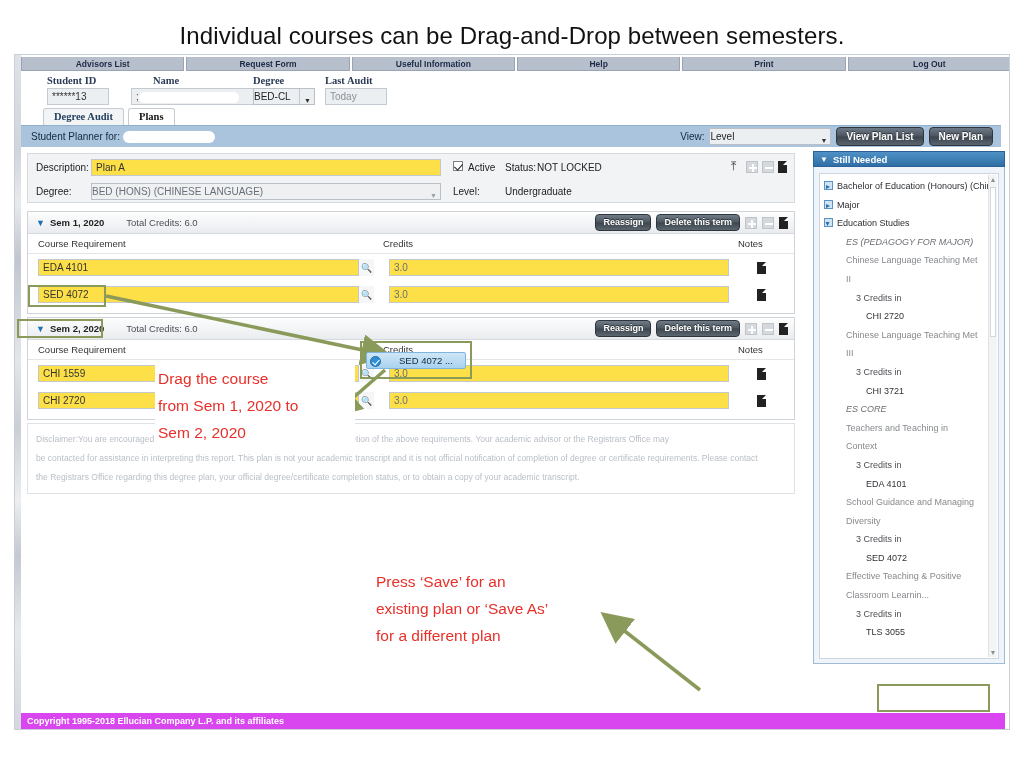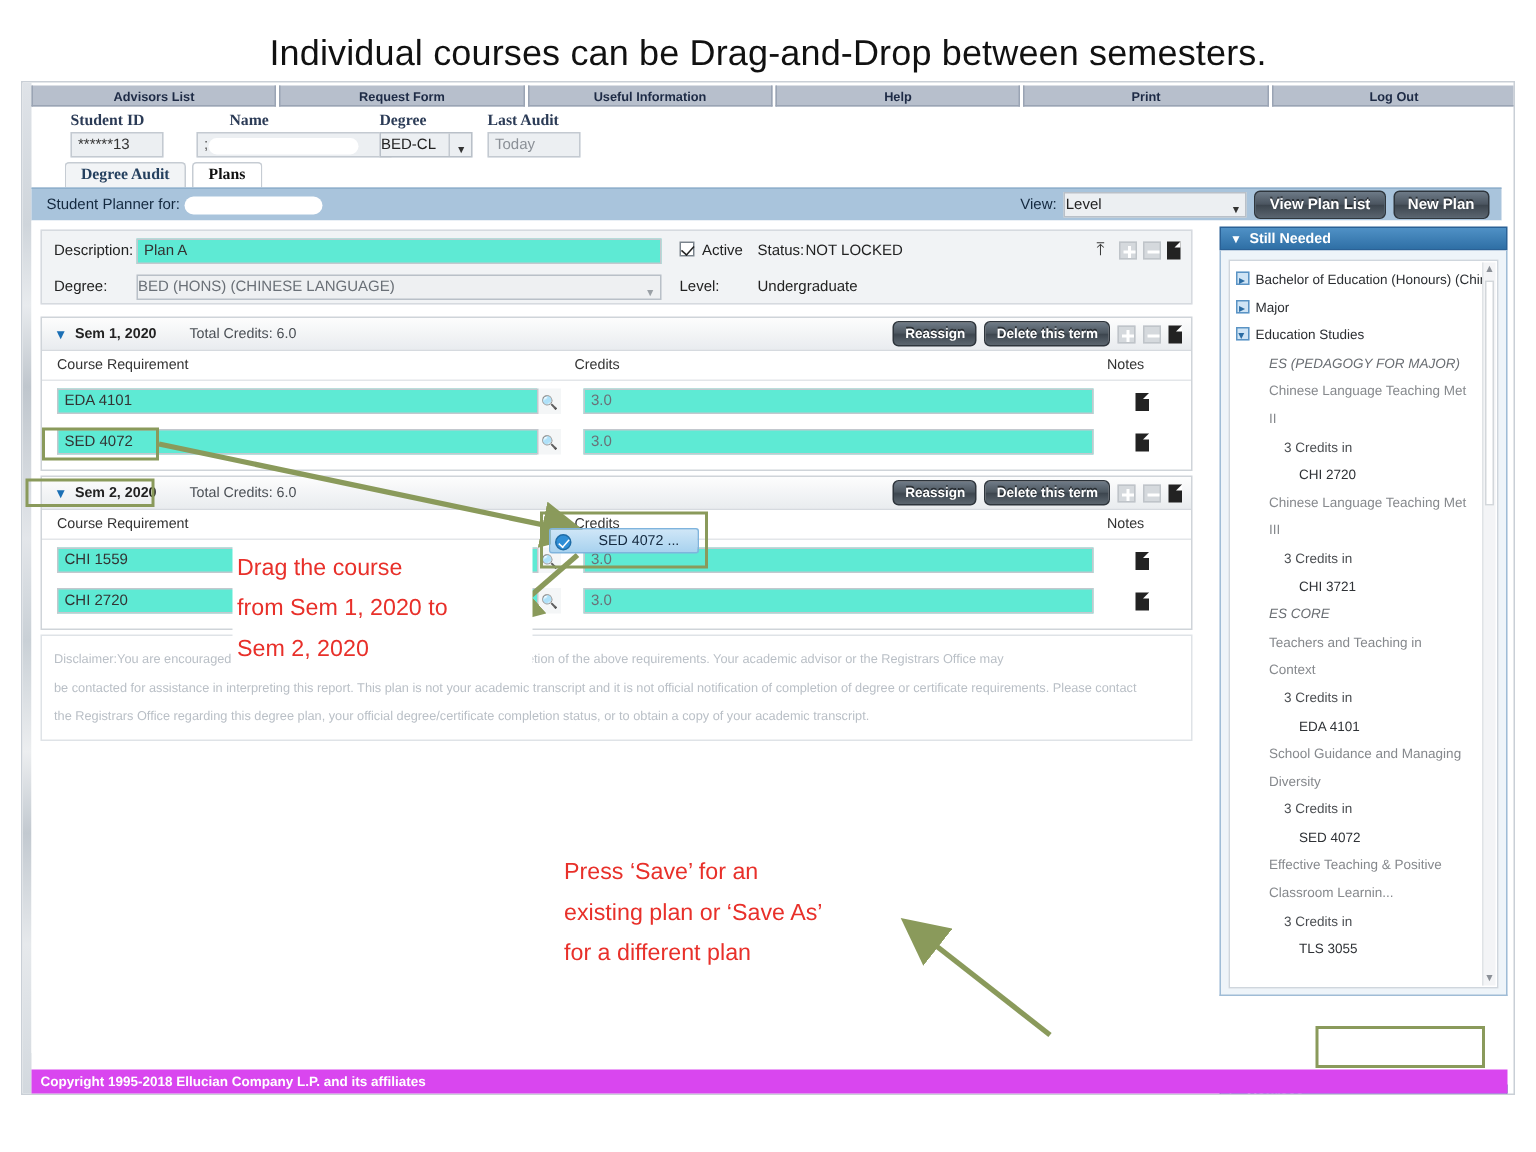--- a/index.html
+++ b/index.html
@@ -87,21 +87,21 @@
 
   
   .work { position:absolute; left:6px; top:92px; width:980px; height:555px; background:#fff; }
 
   .planhdr {
     position:absolute; left:6px; top:6px; width:768px; height:50px;
     background:#f1f3f5; border:1px solid #d6dadf;
   }
   .rowlbl { font-size:10px; color:#222; }
   .inp {
-    background:#5eead4; border:1px solid #c3c8ce; height:17px; line-height:16px;
+    background:#fde047; border:1px solid #c3c8ce; height:17px; line-height:16px;
     font-size:10px; color:#333; padding:0 4px;
   }
   .chk {
     width:10px; height:10px; border:1px solid #7a838c; background:#fff; display:inline-block;
     position:relative; vertical-align:-1px;
   }
   .chk:after {
     content:""; position:absolute; left:2px; top:0px; width:4px; height:7px;
     border:solid #222; border-width:0 1.6px 1.6px 0; transform:rotate(42deg);
   }

